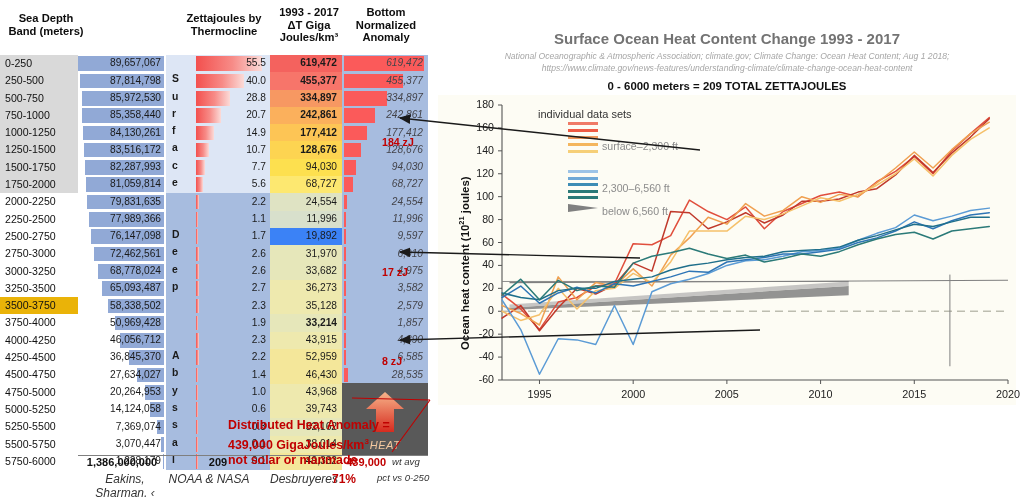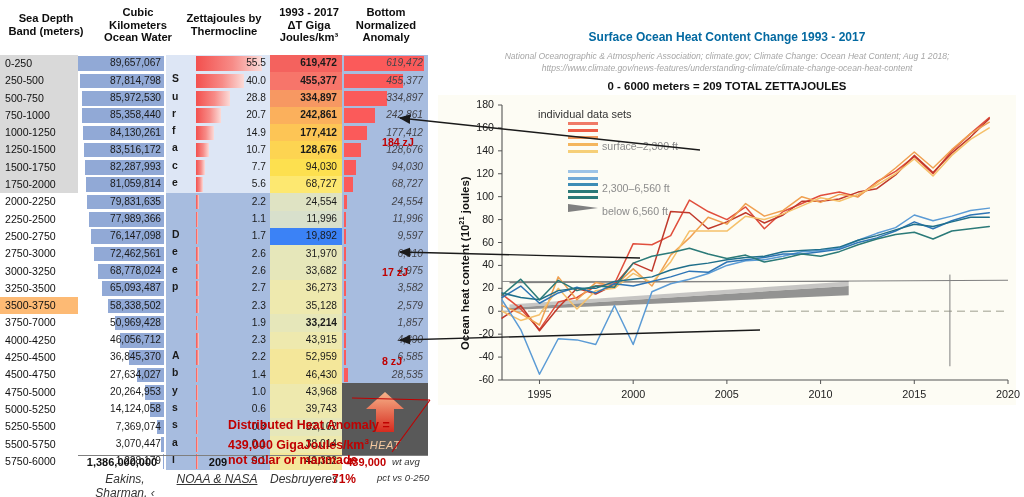--- a/index.html
+++ b/index.html
@@ -77,21 +77,21 @@
 
   svg.ovl{position:absolute;left:0;top:0;width:1024px;height:497px;pointer-events:none;}
 
   #dist-heat{position:absolute;left:228px;top:418px;width:210px;font-size:12.4px;font-weight:bold;
     color:#c00000;line-height:15.5px;text-align:left;}
   #dist-heat sup{font-size:8px;}
 
   
   #chart-panel{position:absolute;left:430px;top:0;width:594px;height:497px;}
   #chart-title{position:absolute;top:30px;left:0;width:594px;text-align:center;
-    font-size:12px;font-weight:bold;color:#0369a1;}
+    font-size:15px;font-weight:bold;color:#737373;}
   #chart-src{position:absolute;top:50px;left:30px;width:534px;text-align:center;
     font-size:8.6px;font-style:italic;color:#a6a6a6;line-height:12px;}
   #chart-sub{position:absolute;top:80px;left:0;width:594px;text-align:center;
     font-size:11.4px;font-weight:bold;color:#111;}
 
   #plot-bg{position:absolute;left:8px;top:95px;width:578px;height:310px;background:#fdfcf4;}
 
   #ylabel{position:absolute;left:14px;top:150px;width:16px;height:200px;
     font-size:11.4px;font-weight:bold;color:#111;}
   #ylabel span{display:block;transform:rotate(-90deg);transform-origin:left top;
@@ -107,25 +107,20 @@
 <body>
 
 <div id="root">
 
   <div id="table-panel">
 
     <div class="thead">
       <div class="th th-1">
         <div>Sea Depth</div>
         <div>Band (meters)</div>
-      </div>
-      <div class="th th-2">
-        <div>Cubic</div>
-        <div>Kilometers</div>
-        <div>Ocean Water</div>
       </div>
       <div class="th th-3">
         <div>Zettajoules by</div>
         <div>Thermocline</div>
       </div>
       <div class="th th-4">
         <div>1993 - 2017</div>
         <div>ΔT Giga</div>
         <div>Joules/km³</div>
       </div>
@@ -426,42 +421,42 @@
           </div>
           <div class="c-dt" style="background:#eee9ae">
             <span class="num" style="right:5px;font-weight:normal">36,273</span>
           </div>
           <div class="c-anom" style="background:#a7bcdf">
             <div class="bar" style="width:2px"></div>
             <span class="num it">3,582</span>
           </div>
         </div>
         <div class="row">
-          <div class="c-band" style="background:#fdba74">
+          <div class="c-band" style="background:#eab308">
             <span class="t">3500-3750</span>
           </div>
           <div class="c-km">
             <div class="bar" style="width:56px"></div>
             <span class="num">58,338,502</span>
           </div>
           <div class="c-thm" style="background:#a7bcdf">
             <div class="bar" style="width:3px"></div>
             <span class="num">2.3</span>
           </div>
           <div class="c-dt" style="background:#eee9ae">
             <span class="num" style="right:5px;font-weight:normal">35,128</span>
           </div>
           <div class="c-anom" style="background:#a7bcdf">
             <div class="bar" style="width:2px"></div>
             <span class="num it">2,579</span>
           </div>
         </div>
         <div class="row">
           <div class="c-band" style="background:#ffffff">
-            <span class="t">3750-7000</span>
+            <span class="t">3750-4000</span>
           </div>
           <div class="c-km">
             <div class="bar" style="width:49px"></div>
             <span class="num">50,969,428</span>
           </div>
           <div class="c-thm" style="background:#a7bcdf">
             <div class="bar" style="width:2px"></div>
             <span class="num">1.9</span>
           </div>
           <div class="c-dt" style="background:#e6e7ba">
@@ -646,21 +641,21 @@
 
     <div id="totals">
       <div class="tot" style="left:78px;width:88px;text-align:center;">1,386,000,000</div>
       <div class="tot" style="left:166px;width:104px;text-align:center;">209</div>
       <div class="tot red" style="left:320px;width:66px;text-align:right;">439,000</div>
       <div class="note" style="left:392px;text-align:center;">wt avg</div>
     </div>
 
     <div id="sources">
       <div class="src" style="left:78px;width:94px;text-align:center;">Eakins, Sharman, ‹</div>
-      <div class="src" style="left:172px;width:90px;text-align:center;text-decoration:underline;">NOAA &amp; NASA</div>
+      <div class="src" style="left:164px;width:90px;text-align:center;">NOAA &amp; NASA</div>
       <div class="src" style="left:264px;width:80px;text-align:center;">Desbruyeres</div>
       <div class="src red" style="left:332px;">71%</div>
       <div class="note" style="left:377px;">pct vs 0-250</div>
     </div>
 
     <div id="dist-heat">
       <div>Distributed Heat Anomaly =</div>
       <div><span>439,000 GigaJoules/km</span><sup>3</sup></div>
       <div>not solar or manmade</div>
     </div>

